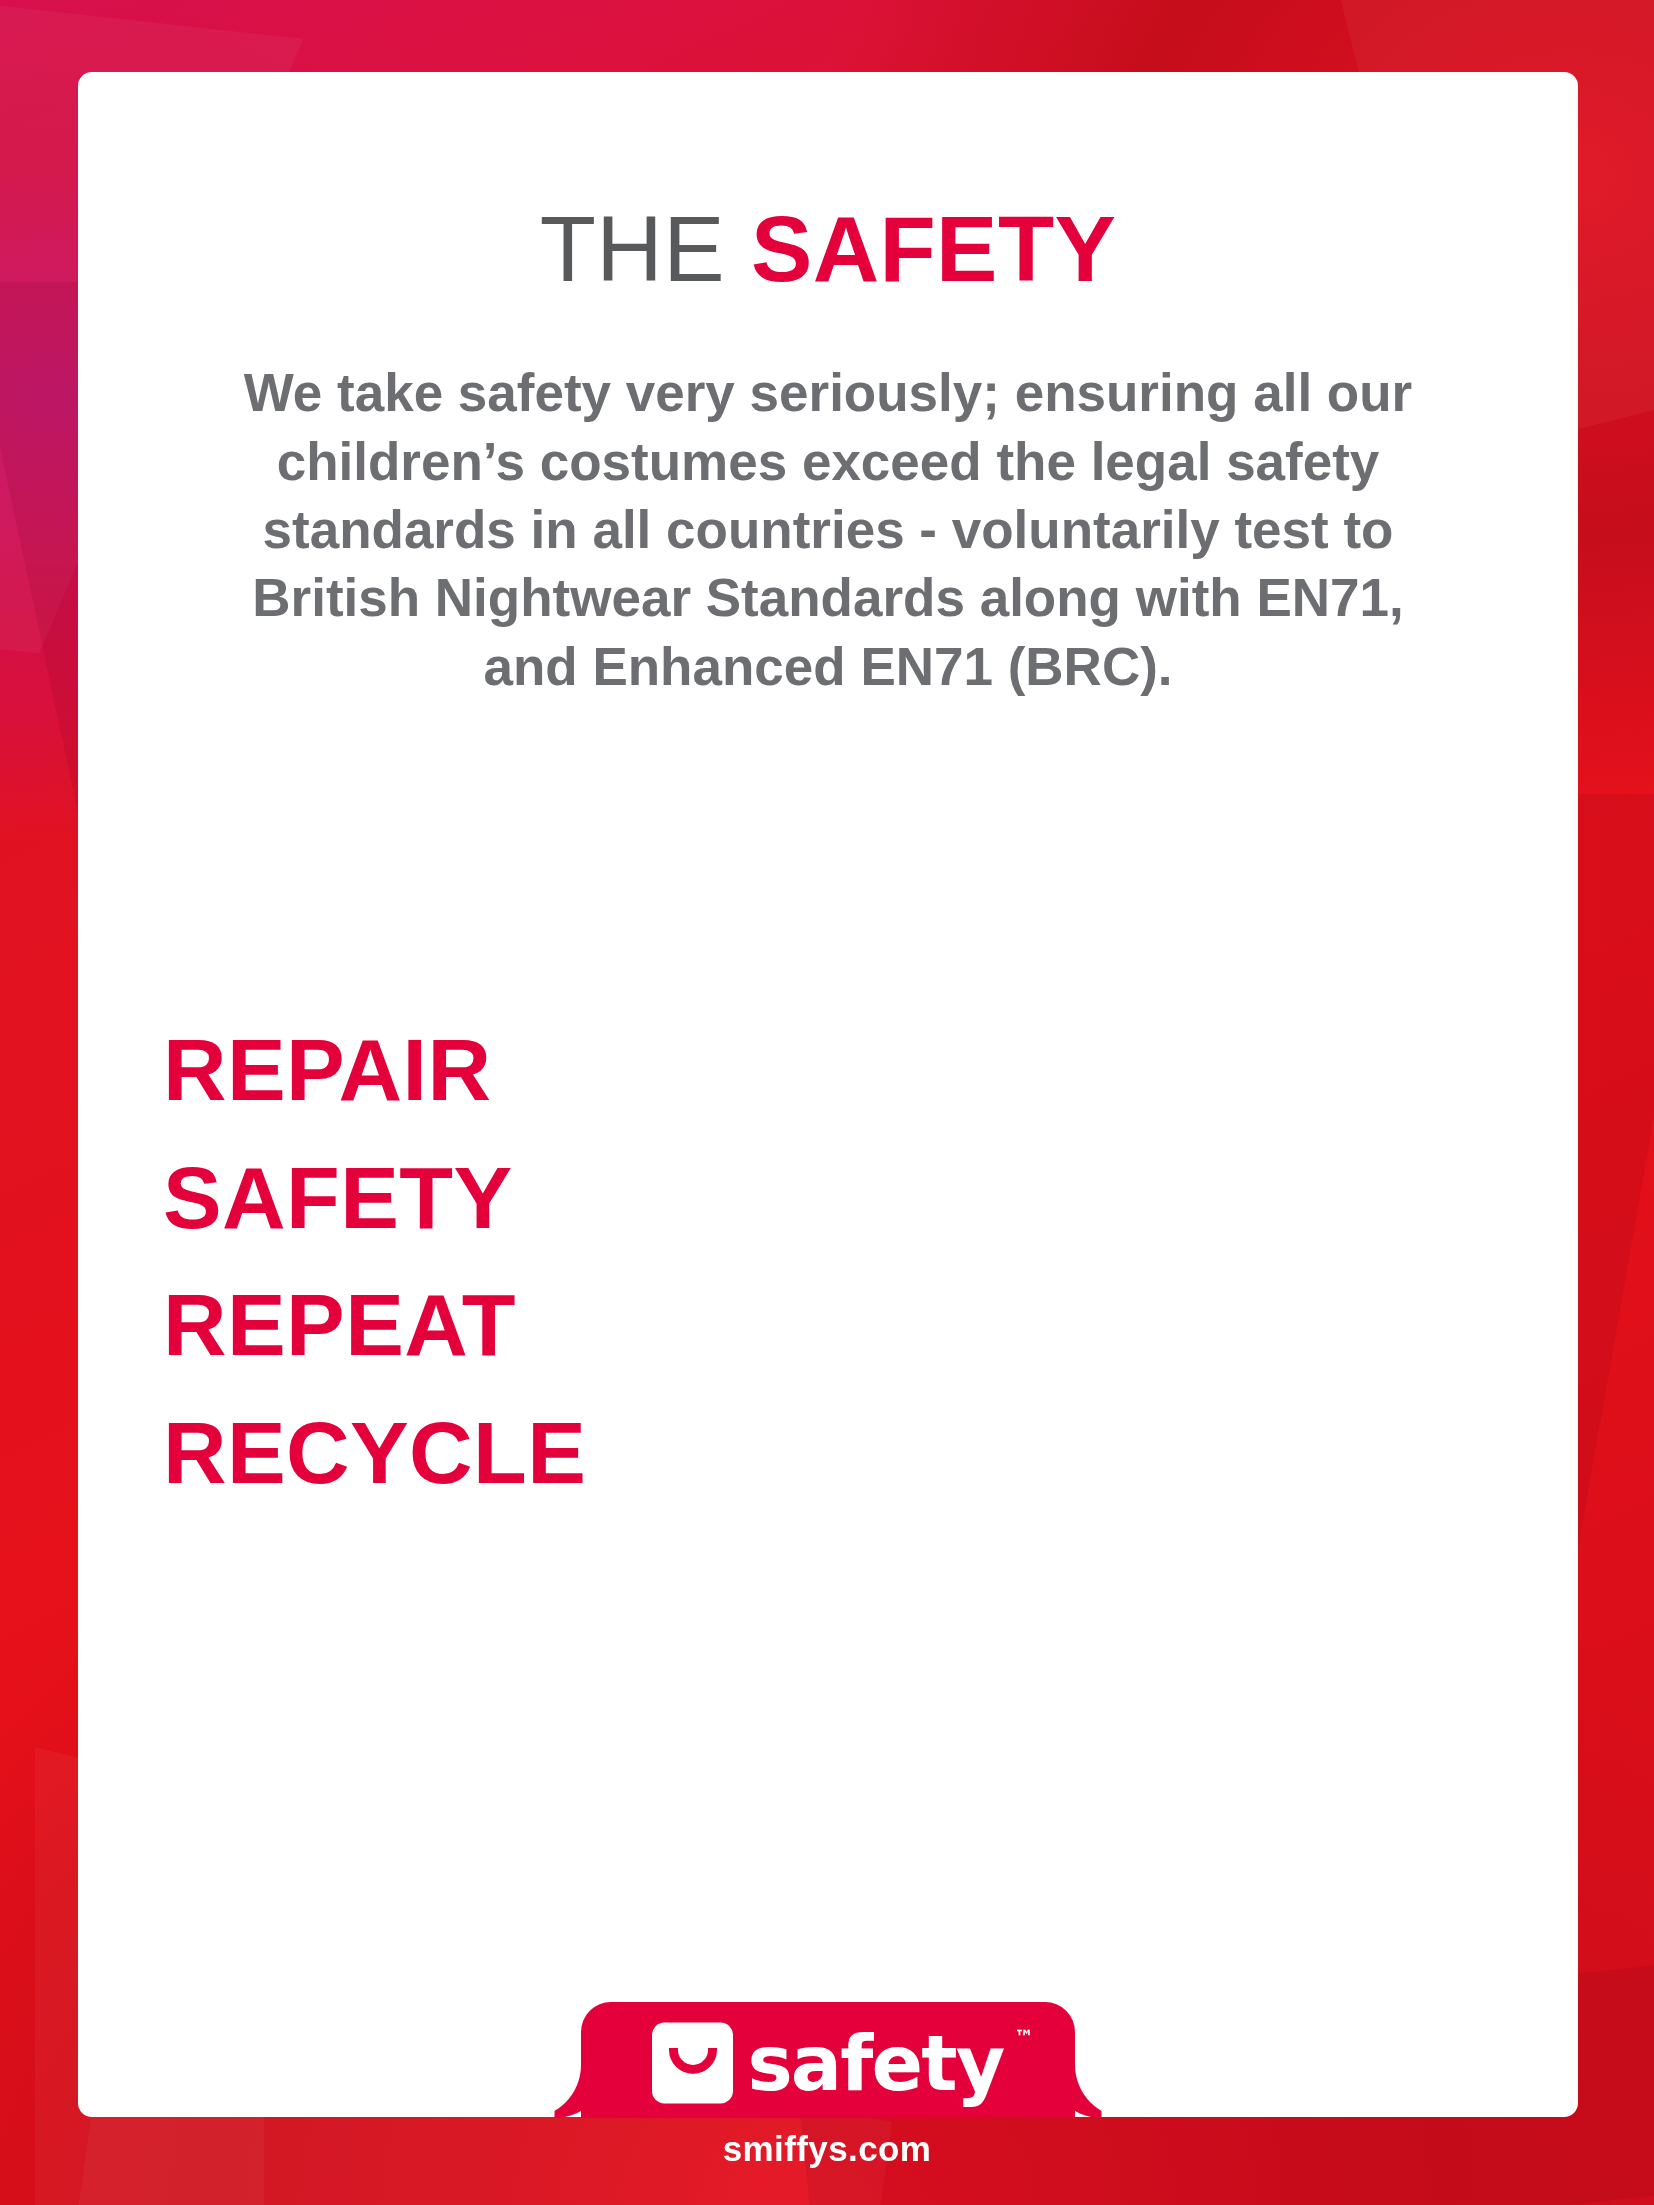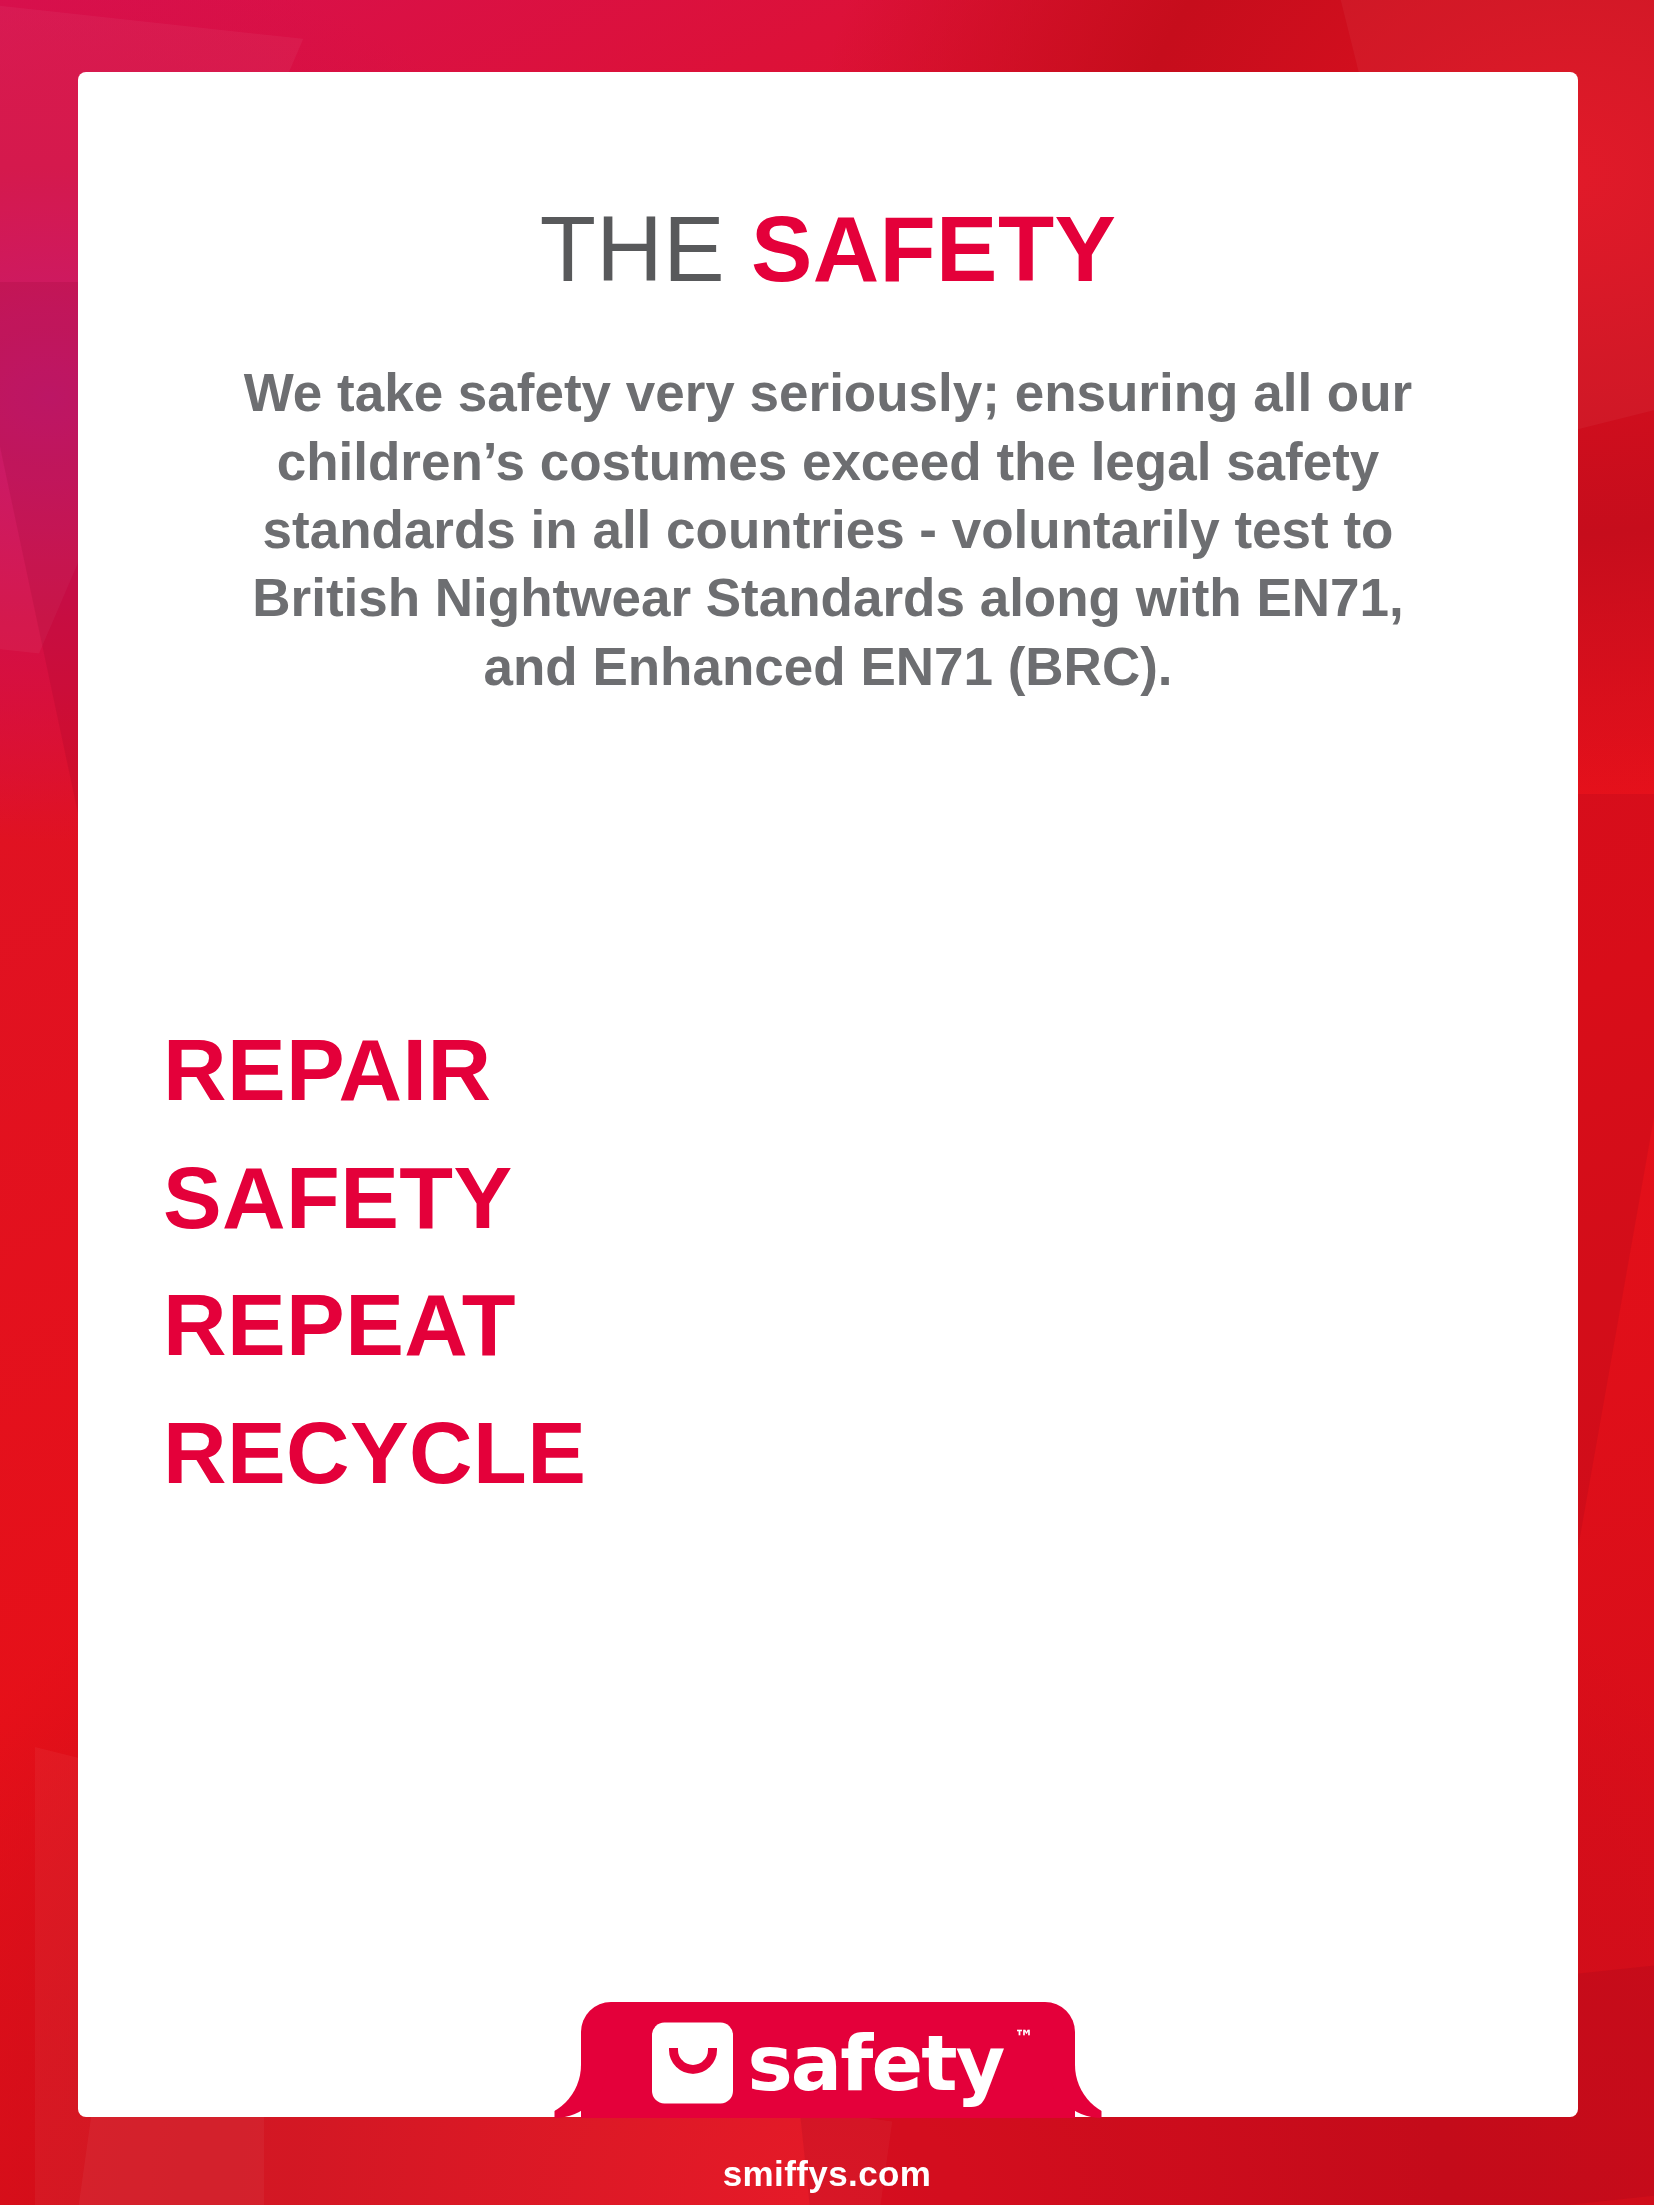--- a/index.html
+++ b/index.html
@@ -36,21 +36,21 @@
     background: rgba(120,0,30,0.13);
   }
 
   .card {
     position: absolute;
     left: 78px;
     top: 72px;
     width: 1500px;
     height: 2045px;
     background: #ffffff;
-    border-radius: 8px;
+    border-radius: 14px;
     box-sizing: border-box;
     padding: 53px 85px 0 85px;
   }
 
   .heading {
     text-align: center;
     font-weight: 300;
     color: #58595b;
     letter-spacing: 0.4px;
     line-height: 1.05;
@@ -171,21 +171,21 @@
     right: -30px;
     font-size: 19.4px;
     font-weight: 700;
     letter-spacing: 0;
   }
 
   .site-url {
     position: absolute;
     left: 0;
     right: 0;
-    bottom: 12px;
+    bottom: 37px;
     text-align: center;
     color: #ffffff;
     font-size: 35px;
     font-weight: 700;
     letter-spacing: 0.4px;
   }
 </style>
 </head>
 <body>
 

